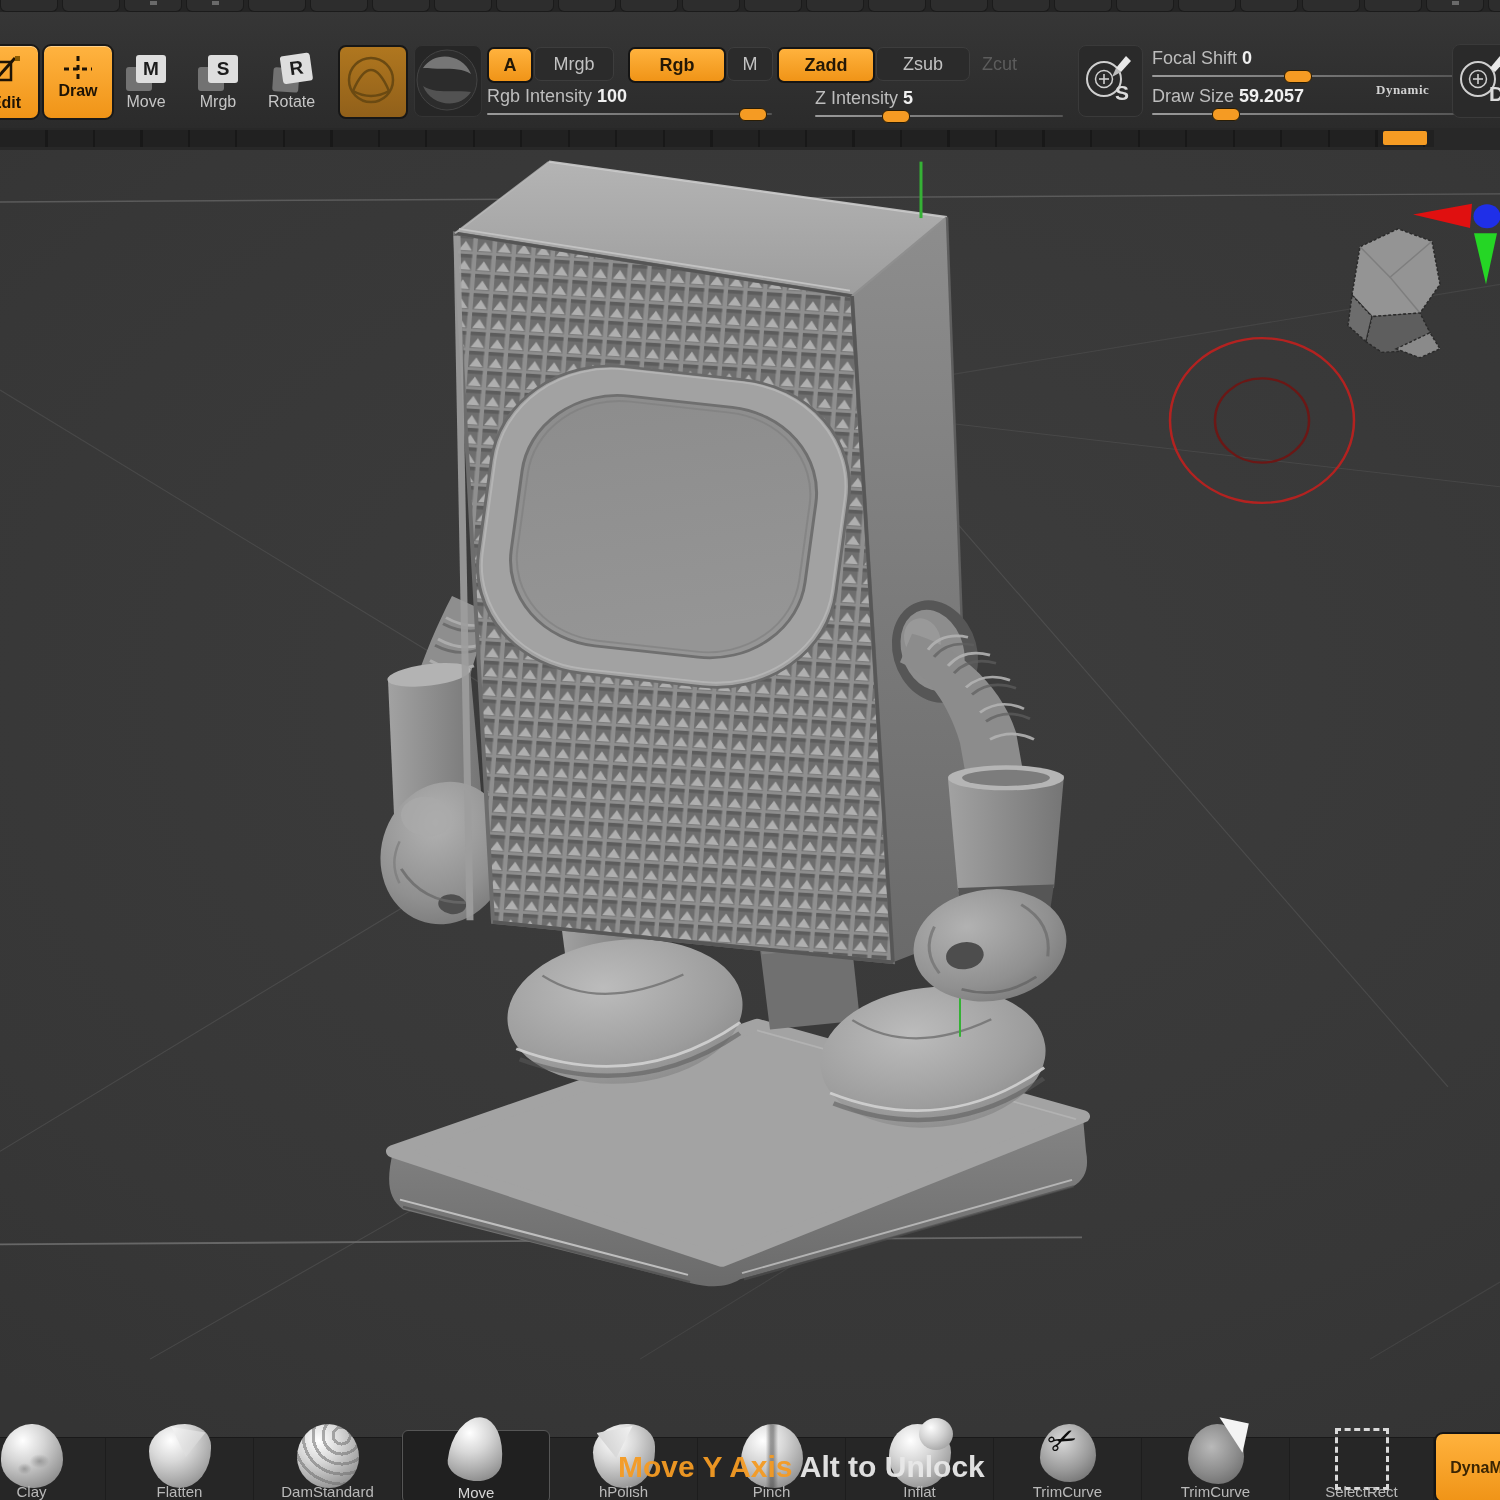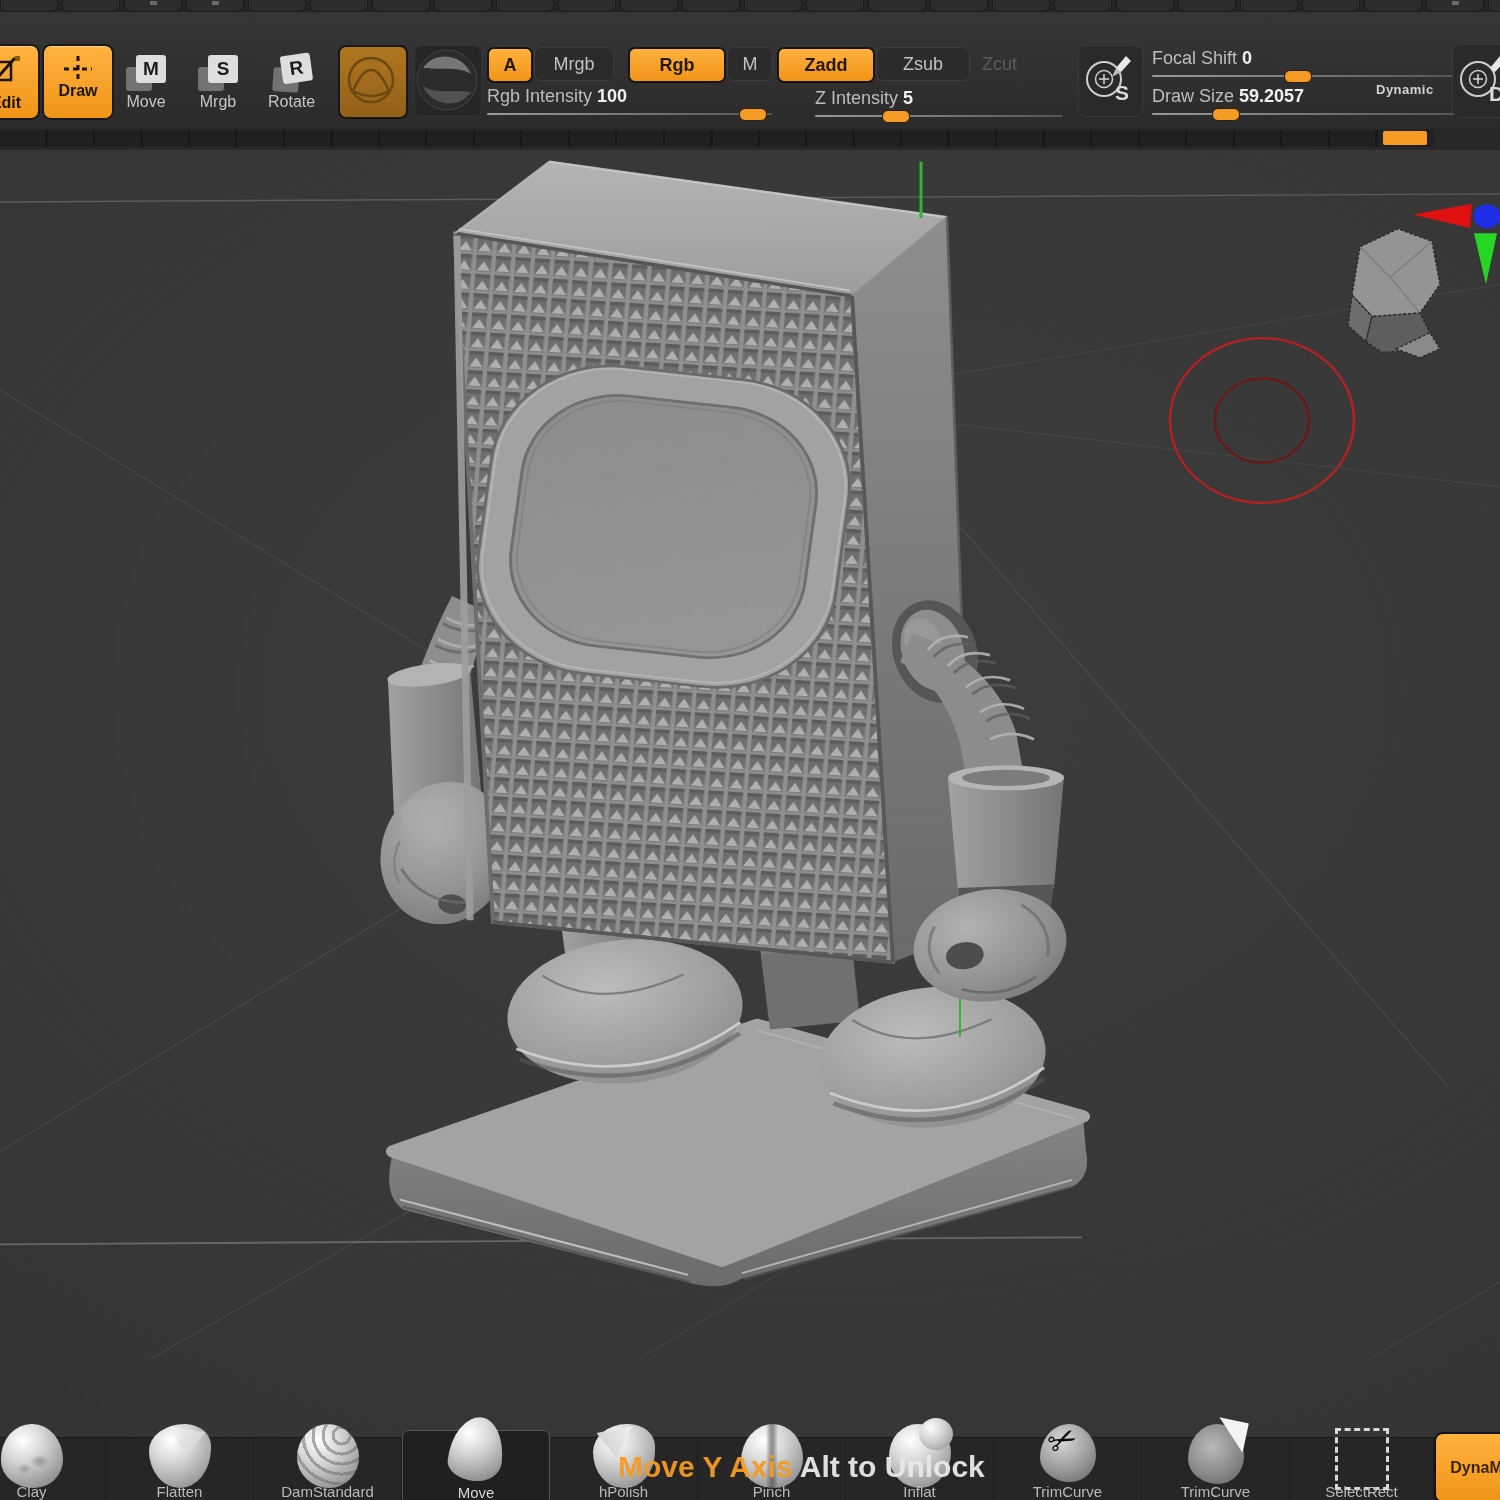--- a/index.html
+++ b/index.html
@@ -233,21 +233,21 @@
   <div class="track" style="left:1152px;top:63px;width:306px;">
     <span class="knob" style="left:132px;"></span>
     </div>
 
   <div class="sl-label" style="left:1152px;top:74px;">
     <span>Draw Size</span>&nbsp;<b>59.2057</b></div>
   <div class="track" style="left:1152px;top:101px;width:306px;">
     <span class="knob" style="left:60px;"></span>
     </div>
 
-  <div class="dyn" style="left:1376px;top:70px;">
+  <div class="dyn" style="left:1376px;top:70px;font-family:Liberation Serif, serif;">
     <span>Dynamic</span></div>
 
   <div class="sqbtn" style="left:1452px;top:32px;width:64px;height:72px;background:#2a2a2a;border:1px solid #3a3a3a;">
     <svg width="48" height="70">
       <circle cx="25" cy="34" r="17" fill="none" stroke="#cfcfcf" stroke-width="2"></circle>
       <circle cx="25" cy="34" r="8.5" fill="none" stroke="#cfcfcf" stroke-width="1.5"></circle>
       <line x1="25" y1="29" x2="25" y2="39" stroke="#cfcfcf" stroke-width="1.6"></line>
       <line x1="20" y1="34" x2="30" y2="34" stroke="#cfcfcf" stroke-width="1.6"></line>
       <path d="M37,23 L47,11 L52,16 L42,27 Z" fill="#e8e8e8"></path>
       <text x="36" y="56" font-size="21" font-weight="bold" fill="#dcdcdc">D</text>

